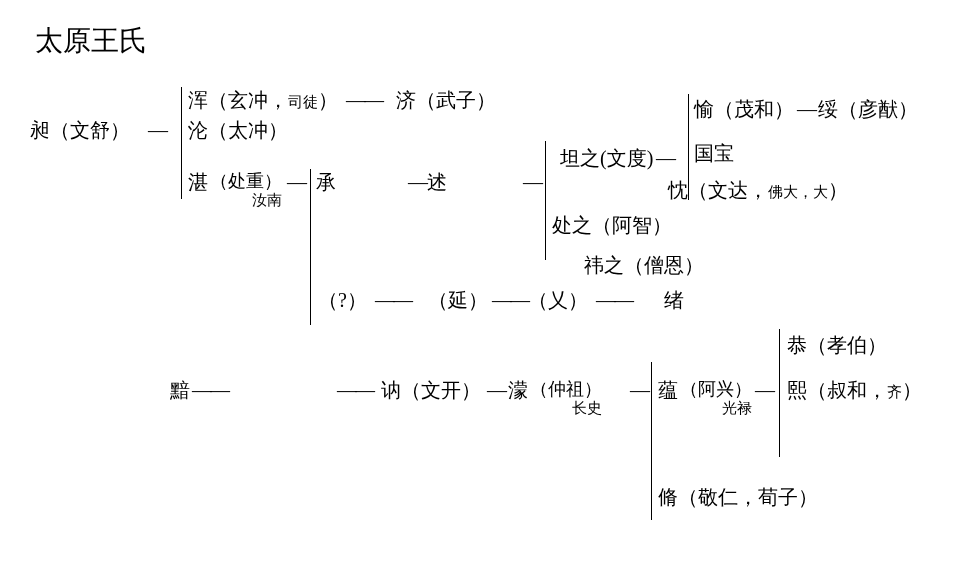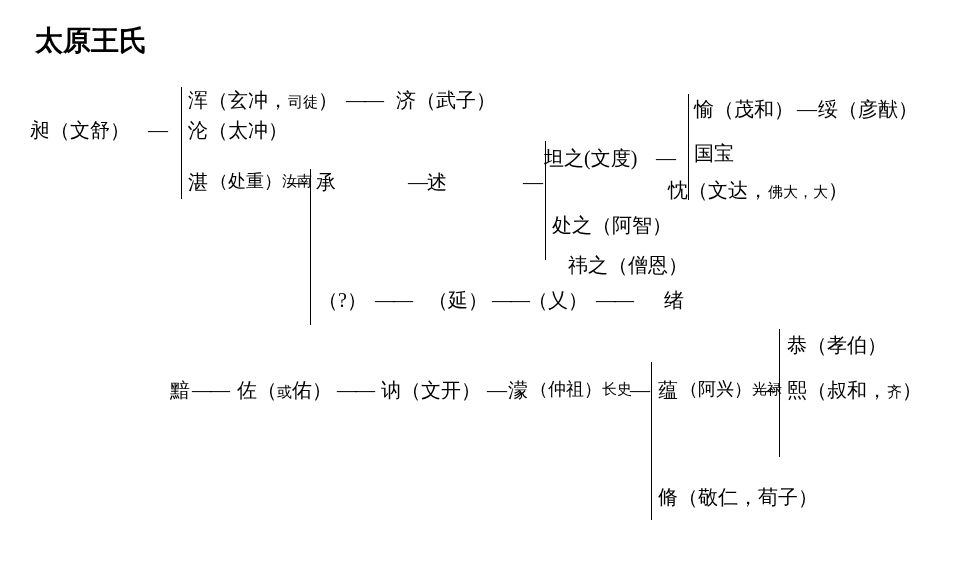--- a/index.html
+++ b/index.html
@@ -7,35 +7,35 @@
     position:relative;
     width:976px;height:564px;
     background:#ffffff;
     font-family:"Liberation Serif", serif;
     color:#000000;
     overflow:hidden;
   }
   .title{
     position:absolute;
     font-family:"Liberation Sans", sans-serif;
-    font-weight:bold;
+    font-weight:normal;
     font-size:28px;
     line-height:32px;
     white-space:nowrap;
   }
   .node{
     position:absolute;
     font-size:20px;
     line-height:22px;
     white-space:nowrap;
   }
   .node .small{font-size:15px;}
   .group{display:flex;align-items:flex-start;}
   .group .main{flex:0 0 auto;}
-  .stack{display:inline-flex;flex-direction:row;align-items:center;margin-left:2px;}
+  .stack{display:inline-flex;flex-direction:column;align-items:flex-end;margin-left:2px;}
   .stack .paren{font-size:18px;line-height:21px;}
   .stack .sub{font-size:15px;line-height:17px;}
   .dash{
     position:absolute;
     font-size:20px;
     line-height:22px;
     letter-spacing:-2px;
     white-space:nowrap;
   }
   .vline{
@@ -76,26 +76,26 @@
   <div class="node group" style="left:316px;top:171px">
     <span class="main">承</span>
   </div>
   <div class="dash" style="left:408px;top:171px">—</div>
   <div class="node group" style="left:427px;top:171px">
     <span class="main">述</span>
   </div>
   <div class="dash" style="left:523px;top:171px">—</div>
   <div class="vline" style="left:545px;top:141px;height:119px"></div>
 
-  <div class="node" style="left:544px;top:147px">坦之(文度)</div>
+  <div class="node" style="left:560px;top:147px">坦之(文度)</div>
   <div class="dash" style="left:656px;top:147px">—</div>
   <div class="vline" style="left:688px;top:94px;height:106px"></div>
 
   <div class="node" style="left:552px;top:214px">处之（阿智）</div>
-  <div class="node" style="left:568px;top:254px">祎之（僧恩）</div>
+  <div class="node" style="left:584px;top:254px">祎之（僧恩）</div>
 
   <div class="node" style="left:694px;top:98px">愉（茂和）</div>
   <div class="dash" style="left:797px;top:98px">—</div>
   <div class="node" style="left:818px;top:98px">绥（彦猷）</div>
 
   <div class="node" style="left:694px;top:142px">国宝</div>
 
   <div class="node" style="left:668px;top:179px">
     <span>忱（文达，</span><span class="small">佛大，大</span><span>）</span>
   </div>
@@ -103,23 +103,20 @@
   <div class="node" style="left:318px;top:289px">（?）</div>
   <div class="dash" style="left:375px;top:289px">——</div>
   <div class="node" style="left:428px;top:289px">（延）</div>
   <div class="dash" style="left:492px;top:289px">——</div>
   <div class="node" style="left:528px;top:289px">（乂）</div>
   <div class="dash" style="left:596px;top:289px">——</div>
   <div class="node" style="left:664px;top:289px">绪</div>
 
   <div class="node" style="left:170px;top:379px">黯</div>
   <div class="dash" style="left:192px;top:379px">——</div>
-  <div class="node" style="left:237px;top:379px">
-    <span>佐（</span><span class="small">或</span><span>佑）</span>
-  </div>
   <div class="dash" style="left:337px;top:379px">——</div>
   <div class="node" style="left:381px;top:379px">讷（文开）</div>
   <div class="dash" style="left:487px;top:379px">—</div>
   <div class="node group" style="left:508px;top:379px">
     <span class="main">濛</span>
     <span class="stack">
       <span class="paren">（仲祖）</span>
       <span class="sub">长史</span>
     </span>
   </div>

